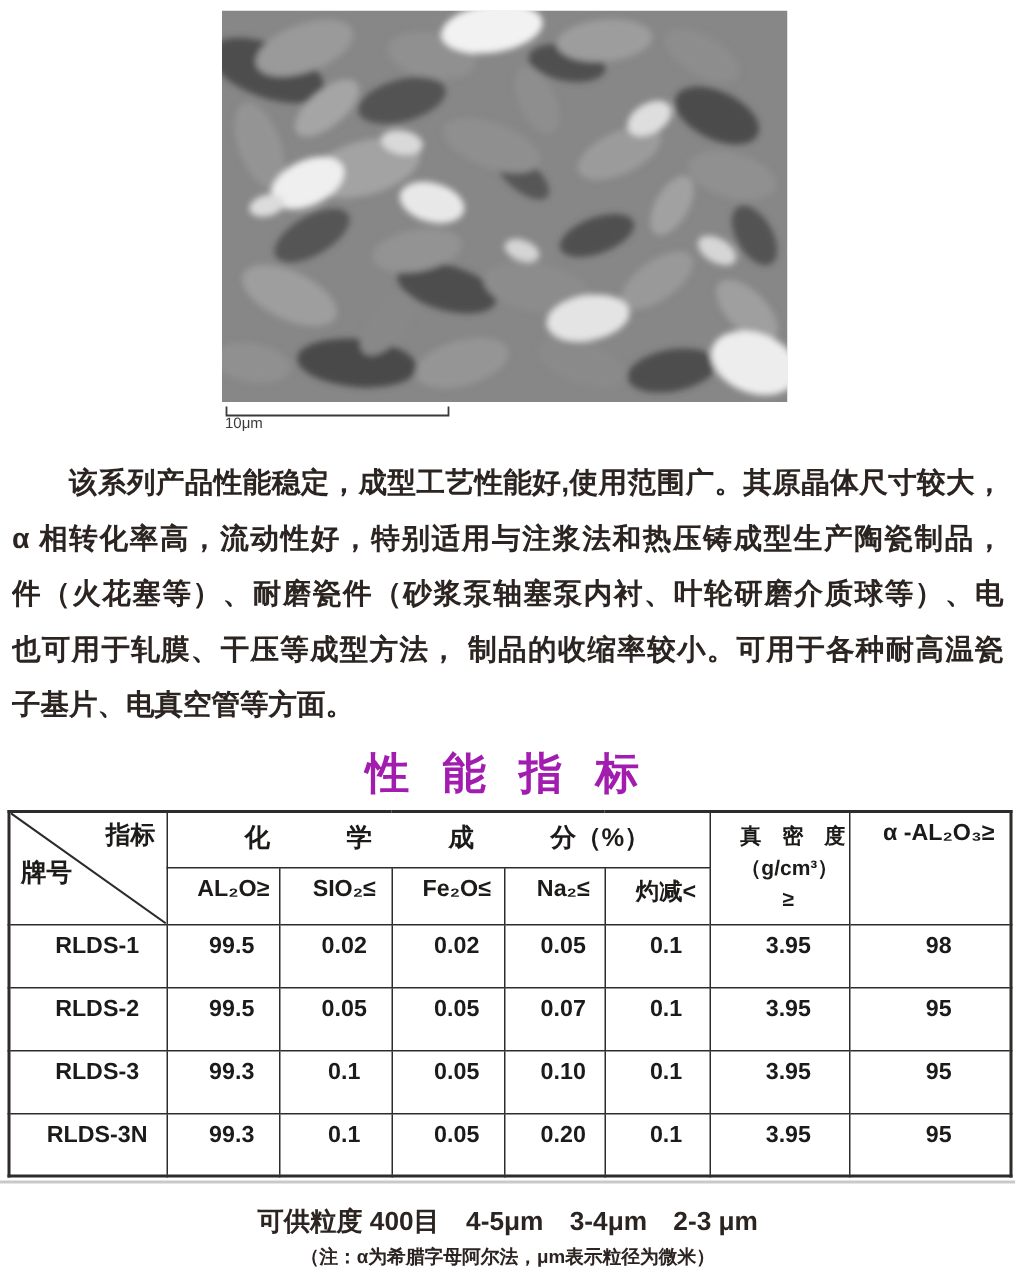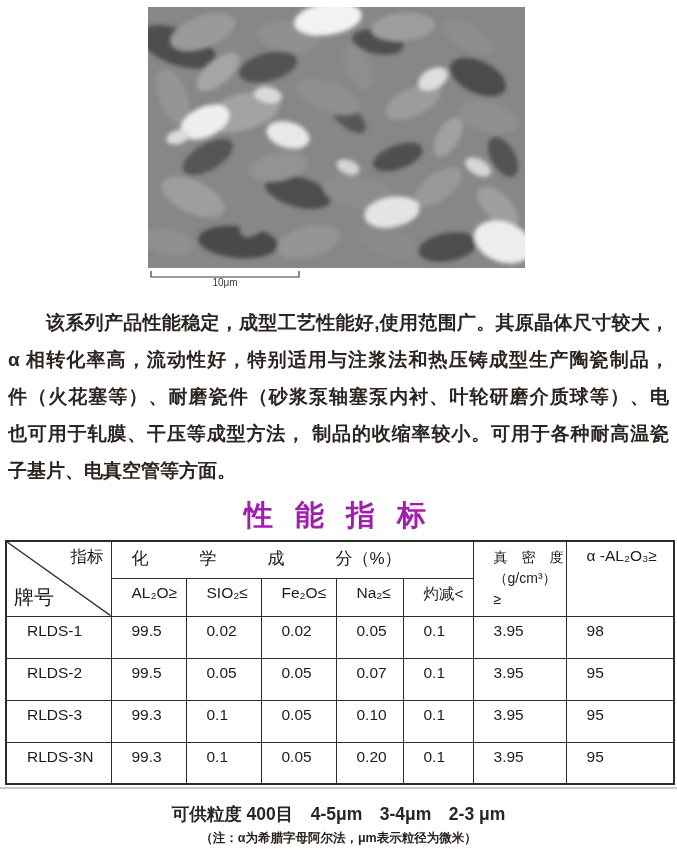--- a/index.html
+++ b/index.html
@@ -16,21 +16,21 @@
     overflow: hidden;
   }
 
   
   .sem-wrap { position: absolute; left: 148px; top: 7px; width: 377px; }
   .sem-wrap svg.micro { display: block; width: 377px; height: 261px; }
   .scalebar { position: relative; width: 150px; height: 22px; margin-top: 2px; margin-left: 2px; }
   .scalebar svg { display: block; }
   .scalebar-label {
     position: absolute; left: 0; right: 0; top: 7px;
-    text-align: center; font-size: 10px; color: #3a3a3a;
+    text-align: left; font-size: 10px; color: #3a3a3a;
     font-family: "Liberation Sans", sans-serif;
   }
 
   
   .intro {
     position: absolute; left: 8px; right: 8px; top: 304px;
     font-size: 19px; font-weight: bold; color: #2b2421;
     line-height: 37px;
   }
   .intro .line { height: 37px; overflow: hidden; }
@@ -50,34 +50,34 @@
   table.spec {
     position: absolute; left: 5px; top: 540px;
     border-collapse: collapse;
     table-layout: fixed;
     width: 668px;
     font-size: 15.5px;
     color: #1d1b1a;
   }
   table.spec td, table.spec th {
     border: 1.5px solid #2e2c2b;
-    font-weight: normal;
+    font-weight: bold;
     vertical-align: top;
     padding: 5px 8px 0 20px;
-    text-align: left;
+    text-align: center;
     overflow: hidden;
   }
   table.spec { border: 2px solid #2e2c2b; }
   tr.hrow1 { height: 37px; }
   tr.hrow2 { height: 38px; }
   tr.drow  { height: 42px; }
   td.corner { position: relative; padding: 0; }
   td.corner .diag { position: absolute; left: 0; top: 0; width: 100%; height: 100%; }
   td.corner .lbl-metric { position: absolute; top: 4px; right: 7px; font-size: 16.5px; }
-  td.corner .lbl-brand  { position: absolute; bottom: 5px; left: 7px; font-size: 20px; }
+  td.corner .lbl-brand  { position: absolute; bottom: 23px; left: 7px; font-size: 17px; }
   td.chem-group { white-space: pre; font-size: 17px; padding-top: 6px; }
   td.subhead { white-space: pre; font-size: 15.5px; padding-top: 9px; }
   td.density { white-space: pre; font-size: 14px; line-height: 21px; padding-top: 5px; }
   td.alpha-head { font-size: 15.5px; padding-top: 6px; }
   td.cell-brand { font-size: 15.5px; }
   td.cell-num { font-size: 15.5px; margin-top: 34px; }
   td.cell-center { text-align: center; }
 
   
   .divider {

